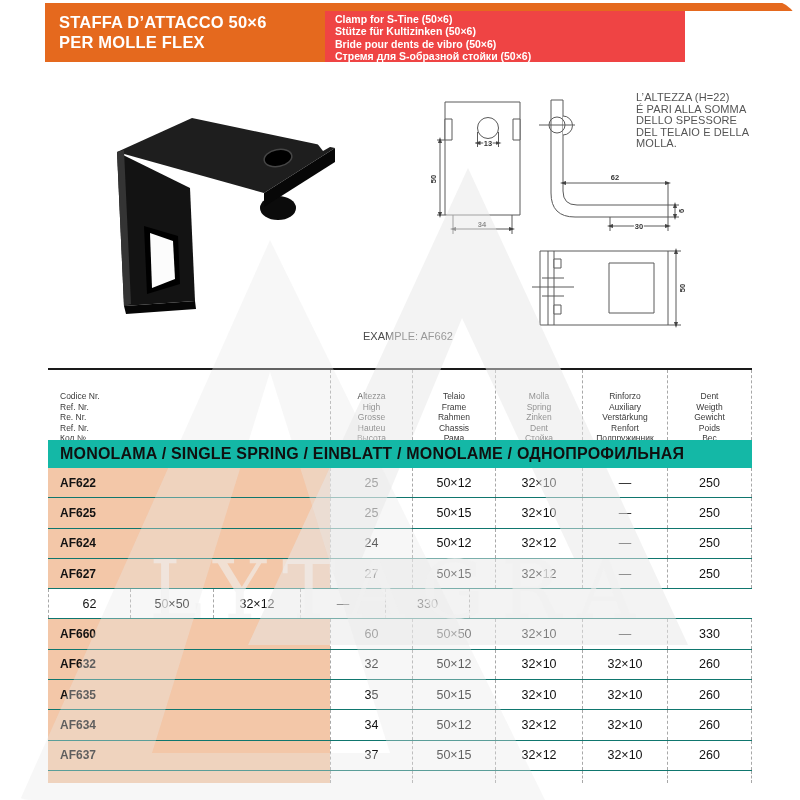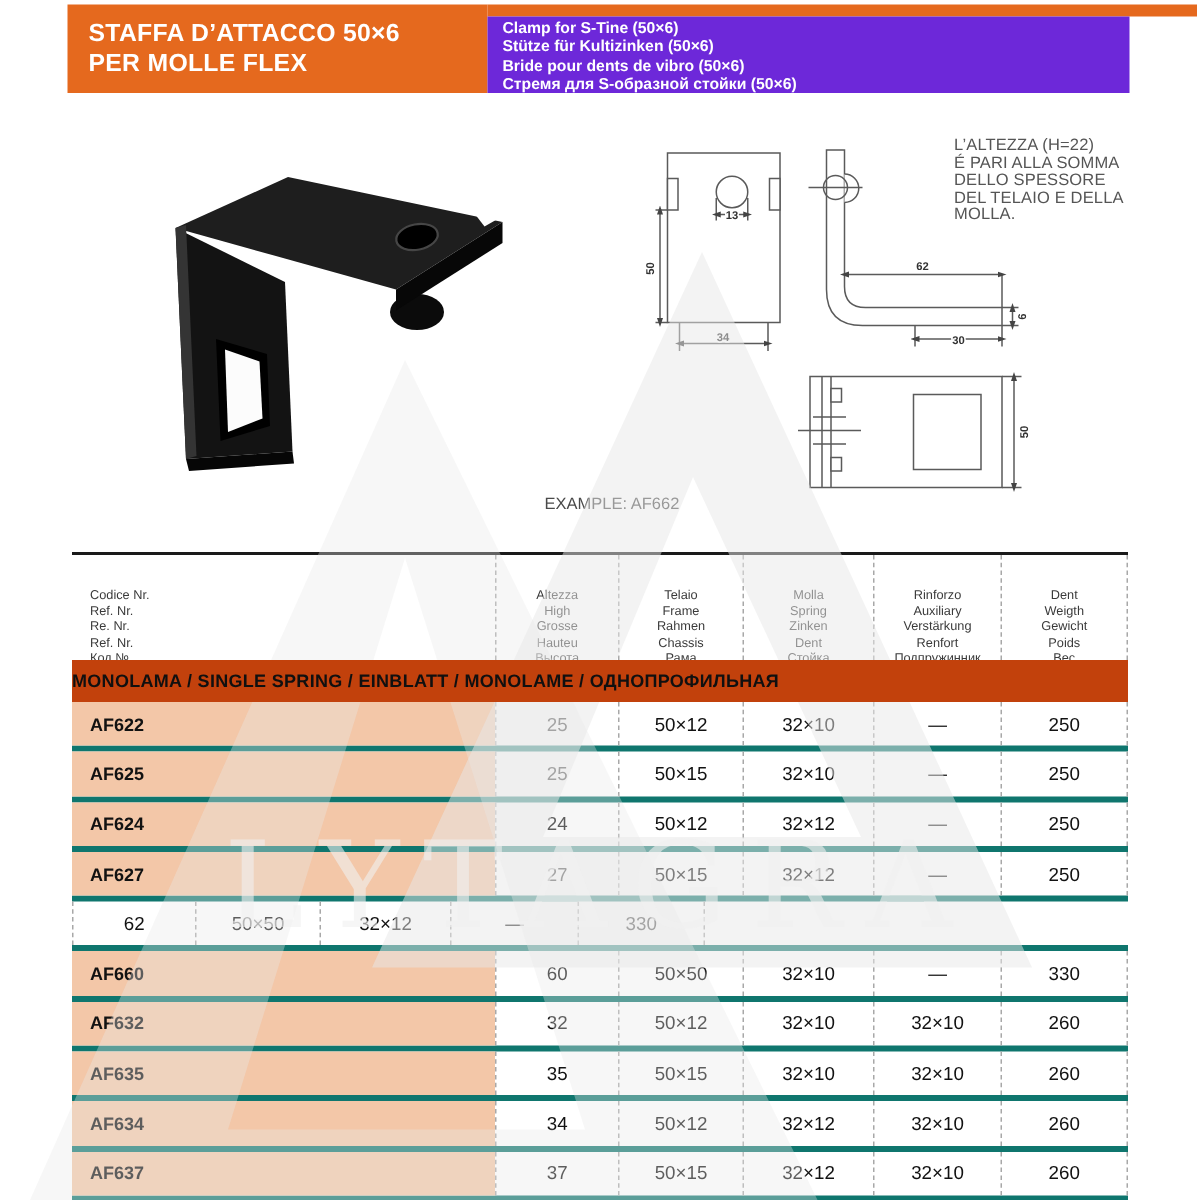--- a/index.html
+++ b/index.html
@@ -1,24 +1,24 @@
 <!DOCTYPE html>
 <html><head>
 <meta charset="utf-8">
 <style>
   html,body{margin:0;padding:0;background:#fff;}
   .page{position:relative;width:800px;height:800px;background:#fff;overflow:hidden;
-        font-family:"Liberation Sans",sans-serif;color:#111;}
+        font-family:"Liberation Sans",sans-serif;color:#111;border-radius:31px;}
 
   
   .hdr-left{position:absolute;left:45px;top:3px;width:280px;height:59px;background:#e5691e;
             color:#fff;padding:9px 0 0 14px;box-sizing:border-box;}
   .hdr-left .t{font-size:16.5px;font-weight:bold;line-height:20px;letter-spacing:.2px;}
   .hdr-strip{position:absolute;left:325px;top:3px;width:473px;height:8px;background:#e5691e;}
-  .hdr-right{position:absolute;left:325px;top:11px;width:428px;height:51px;background:#6d28d9;
+  .hdr-right{position:absolute;left:325px;top:11px;width:360px;height:51px;background:#ef4444;
              color:#fff;font-size:10.5px;font-weight:bold;line-height:12.4px;
              padding:2px 0 0 10px;box-sizing:border-box;white-space:pre-line;}
 
   
   .note{position:absolute;left:636px;top:92px;width:118px;font-size:11px;line-height:11.5px;
         color:#555;white-space:pre-line;letter-spacing:.1px;}
   .example{position:absolute;left:363px;top:330px;font-size:11px;color:#4a4a4a;}
 
   
   .photo{position:absolute;left:92px;top:98px;}
@@ -30,24 +30,24 @@
   
   .tbl{position:absolute;left:48px;top:368px;width:704px;border-top:2px solid #1a1a1a;}
   .thead{display:flex;height:70px;}
   .hcell{font-size:8.5px;line-height:10.6px;color:#3a3a3a;padding-top:21px;box-sizing:border-box;
          text-align:center;white-space:pre-line;}
   .c0{width:282px;}.c1{width:82px;}.c2{width:83px;}.c3{width:87px;}.c4{width:85px;}.c5{width:85px;}
   .tbl .c1,.tbl .c2,.tbl .c3,.tbl .c4,.tbl .c5{border-left:1px dashed #a8a8a8;}
   .tbl .c5{border-right:1px dashed #a8a8a8;}
   .hcell.c0{text-align:left;padding-left:12px;}
   .hcell,.cell{box-sizing:border-box;}
-  .bar{height:28px;background:#c2410c;display:flex;align-items:center;padding-left:0;
-       box-sizing:border-box;font-weight:bold;font-size:12px;color:#101010;
+  .bar{height:28px;background:#14b8a6;display:flex;align-items:center;padding-left:12px;
+       box-sizing:border-box;font-weight:bold;font-size:16px;color:#101010;
        position:relative;z-index:70;letter-spacing:.2px;}
-  .trow{display:flex;height:29.3px;border-bottom:4px solid #0f766e;}
+  .trow{display:flex;height:29.3px;border-bottom:1px solid #0f766e;}
   .cell{display:flex;align-items:center;justify-content:center;font-size:12.5px;color:#121212;}
   .cell.c0{background:#f3c7a8;justify-content:flex-start;padding-left:12px;
            font-weight:bold;font-size:12px;}
   .trow.partial{height:12px;border-bottom:none;}
 
   
   .wmark{position:absolute;left:0;top:0;z-index:60;pointer-events:none;}
   .wm-tri{fill:rgba(231,231,231,0.5);fill-rule:evenodd;}
   .wm-txt{font-family:"DejaVu Serif","Liberation Serif",serif;font-size:80px;letter-spacing:16px;
           fill:rgba(240,240,240,0.6);}

